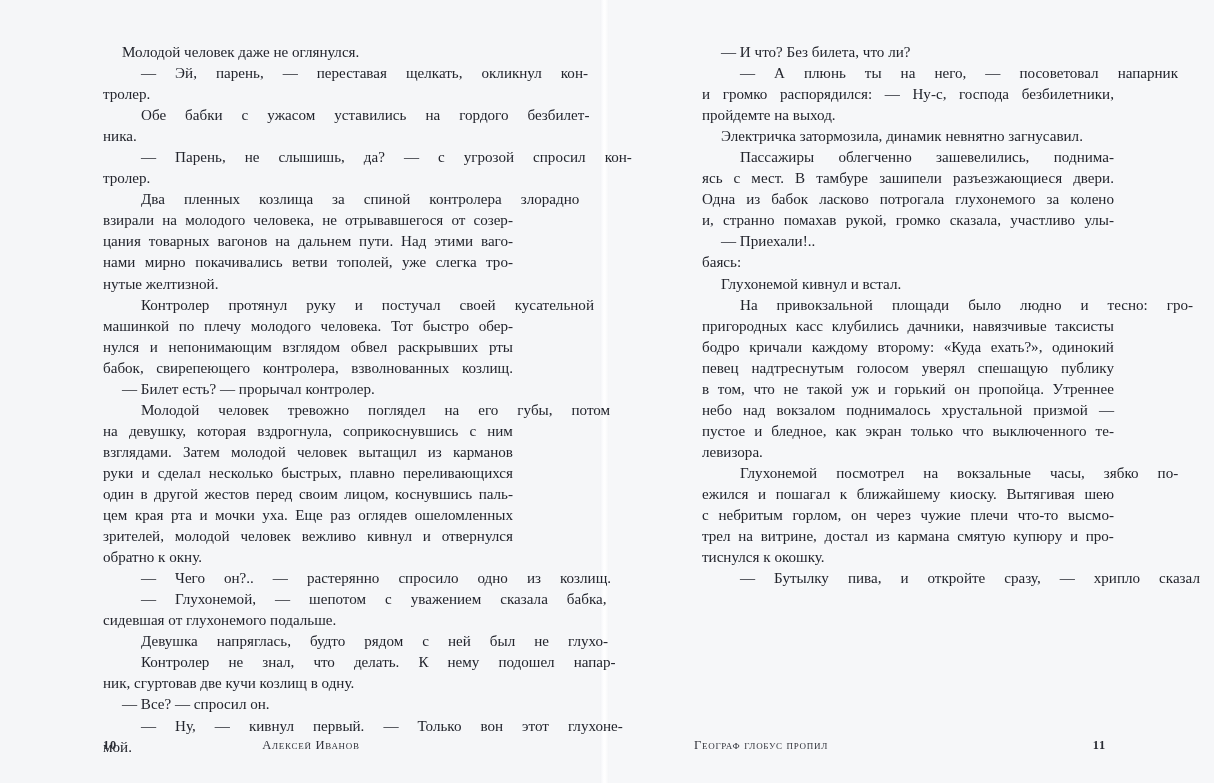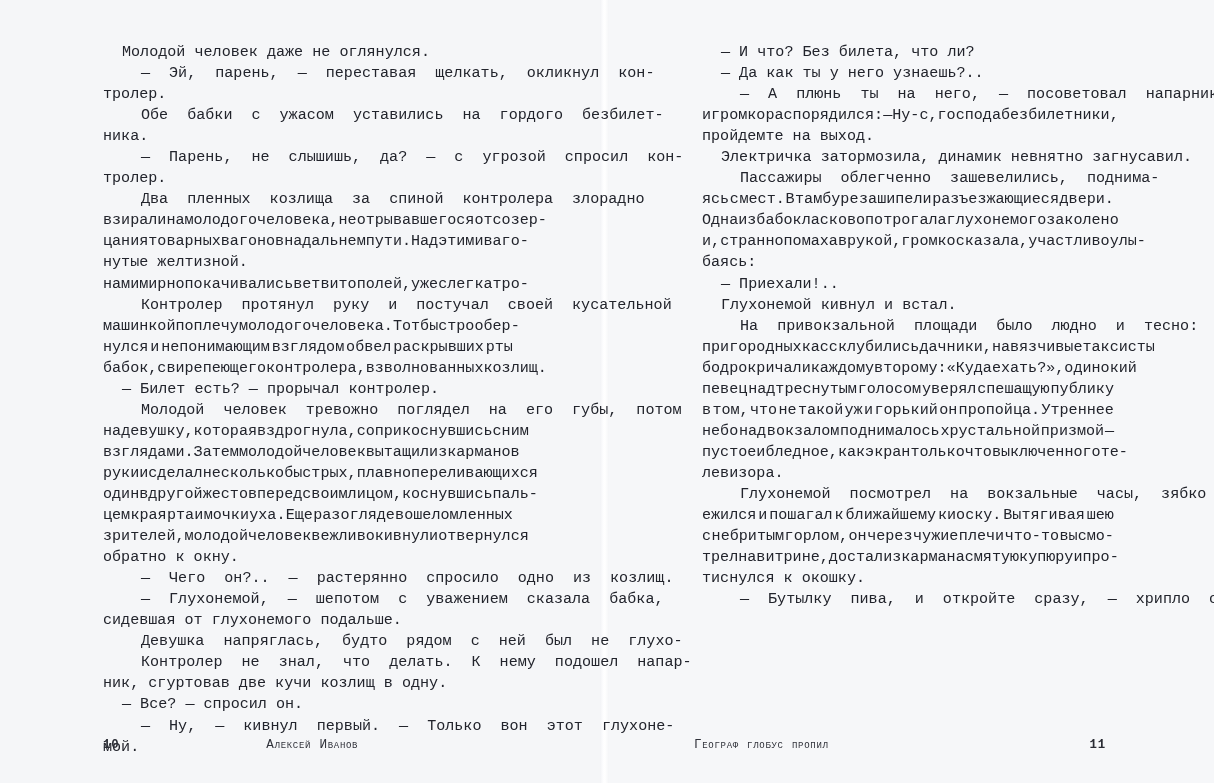--- a/index.html
+++ b/index.html
@@ -13,21 +13,20 @@
     overflow: hidden;
     font-family: "Liberation Serif", "DejaVu Serif", serif;
   }
 
   
   .spread {
     position: relative;
     width: 966px;
     height: 783px;
     background: #ec4899;
-    font-family: Liberation Mono, monospace;
   }
 
   
   .leaf {
     position: absolute;
     top: 0;
     height: 783px;
   }
   .leaf.verso {
     left: 0;
@@ -147,22 +146,22 @@
       <div class="line indent">Молодой человек даже не оглянулся.</div>
       <div class="line indent just"><span>—</span><span>Эй,</span><span>парень,</span><span>—</span><span>переставая</span><span>щелкать,</span><span>окликнул</span><span>кон-</span></div>
       <div class="line">тролер.</div>
       <div class="line indent just"><span>Обе</span><span>бабки</span><span>с</span><span>ужасом</span><span>уставились</span><span>на</span><span>гордого</span><span>безбилет-</span></div>
       <div class="line">ника.</div>
       <div class="line indent just"><span>—</span><span>Парень,</span><span>не</span><span>слышишь,</span><span>да?</span><span>—</span><span>с</span><span>угрозой</span><span>спросил</span><span>кон-</span></div>
       <div class="line">тролер.</div>
       <div class="line indent just"><span>Два</span><span>пленных</span><span>козлища</span><span>за</span><span>спиной</span><span>контролера</span><span>злорадно</span></div>
       <div class="line just"><span>взирали</span><span>на</span><span>молодого</span><span>человека,</span><span>не</span><span>отрывавшегося</span><span>от</span><span>созер-</span></div>
       <div class="line just"><span>цания</span><span>товарных</span><span>вагонов</span><span>на</span><span>дальнем</span><span>пути.</span><span>Над</span><span>этими</span><span>ваго-</span></div>
+      <div class="line just"><span>нами</span><span>мирно</span><span>покачивались</span><span>ветви</span><span>тополей,</span><span>уже</span><span>слегка</span><span>тро-</span></div>
       <div class="line">нутые желтизной.</div>
-      <div class="line just"><span>нами</span><span>мирно</span><span>покачивались</span><span>ветви</span><span>тополей,</span><span>уже</span><span>слегка</span><span>тро-</span></div>
       <div class="line indent just"><span>Контролер</span><span>протянул</span><span>руку</span><span>и</span><span>постучал</span><span>своей</span><span>кусательной</span></div>
       <div class="line just"><span>машинкой</span><span>по</span><span>плечу</span><span>молодого</span><span>человека.</span><span>Тот</span><span>быстро</span><span>обер-</span></div>
       <div class="line just"><span>нулся</span><span>и</span><span>непонимающим</span><span>взглядом</span><span>обвел</span><span>раскрывших</span><span>рты</span></div>
       <div class="line just"><span>бабок,</span><span>свирепеющего</span><span>контролера,</span><span>взволнованных</span><span>козлищ.</span></div>
       <div class="line indent">— Билет есть? — прорычал контролер.</div>
       <div class="line indent just"><span>Молодой</span><span>человек</span><span>тревожно</span><span>поглядел</span><span>на</span><span>его</span><span>губы,</span><span>потом</span></div>
       <div class="line just"><span>на</span><span>девушку,</span><span>которая</span><span>вздрогнула,</span><span>соприкоснувшись</span><span>с</span><span>ним</span></div>
       <div class="line just"><span>взглядами.</span><span>Затем</span><span>молодой</span><span>человек</span><span>вытащил</span><span>из</span><span>карманов</span></div>
       <div class="line just"><span>руки</span><span>и</span><span>сделал</span><span>несколько</span><span>быстрых,</span><span>плавно</span><span>переливающихся</span></div>
       <div class="line just"><span>один</span><span>в</span><span>другой</span><span>жестов</span><span>перед</span><span>своим</span><span>лицом,</span><span>коснувшись</span><span>паль-</span></div>
@@ -175,31 +174,30 @@
       <div class="line indent just"><span>Девушка</span><span>напряглась,</span><span>будто</span><span>рядом</span><span>с</span><span>ней</span><span>был</span><span>не</span><span>глухо-</span></div>
       <div class="line indent just"><span>Контролер</span><span>не</span><span>знал,</span><span>что</span><span>делать.</span><span>К</span><span>нему</span><span>подошел</span><span>напар-</span></div>
       <div class="line">ник, сгуртовав две кучи козлищ в одну.</div>
       <div class="line indent">— Все? — спросил он.</div>
       <div class="line indent just"><span>—</span><span>Ну,</span><span>—</span><span>кивнул</span><span>первый.</span><span>—</span><span>Только</span><span>вон</span><span>этот</span><span>глухоне-</span></div>
       <div class="line">мой.</div>
     </div>
 
   <div class="textblock recto" id="right-text">
       <div class="line indent">— И что? Без билета, что ли?</div>
-      <div class="line indent">— Да как ты у него узнаешь?..</div>
       <div class="line indent just"><span>—</span><span>А</span><span>плюнь</span><span>ты</span><span>на</span><span>него,</span><span>—</span><span>посоветовал</span><span>напарник</span></div>
       <div class="line just"><span>и</span><span>громко</span><span>распорядился:</span><span>—</span><span>Ну-с,</span><span>господа</span><span>безбилетники,</span></div>
       <div class="line">пройдемте на выход.</div>
       <div class="line indent">Электричка затормозила, динамик невнятно загнусавил.</div>
       <div class="line indent just"><span>Пассажиры</span><span>облегченно</span><span>зашевелились,</span><span>поднима-</span></div>
       <div class="line just"><span>ясь</span><span>с</span><span>мест.</span><span>В</span><span>тамбуре</span><span>зашипели</span><span>разъезжающиеся</span><span>двери.</span></div>
       <div class="line just"><span>Одна</span><span>из</span><span>бабок</span><span>ласково</span><span>потрогала</span><span>глухонемого</span><span>за</span><span>колено</span></div>
       <div class="line just"><span>и,</span><span>странно</span><span>помахав</span><span>рукой,</span><span>громко</span><span>сказала,</span><span>участливо</span><span>улы-</span></div>
+      <div class="line indent">— Приехали!..</div>
       <div class="line">баясь:</div>
-      <div class="line indent">— Приехали!..</div>
       <div class="line indent">Глухонемой кивнул и встал.</div>
       <div class="line indent just"><span>На</span><span>привокзальной</span><span>площади</span><span>было</span><span>людно</span><span>и</span><span>тесно:</span><span>гро-</span></div>
       <div class="line just"><span>пригородных</span><span>касс</span><span>клубились</span><span>дачники,</span><span>навязчивые</span><span>таксисты</span></div>
       <div class="line just"><span>бодро</span><span>кричали</span><span>каждому</span><span>второму:</span><span>«Куда</span><span>ехать?»,</span><span>одинокий</span></div>
       <div class="line just"><span>певец</span><span>надтреснутым</span><span>голосом</span><span>уверял</span><span>спешащую</span><span>публику</span></div>
       <div class="line just"><span>в</span><span>том,</span><span>что</span><span>не</span><span>такой</span><span>уж</span><span>и</span><span>горький</span><span>он</span><span>пропойца.</span><span>Утреннее</span></div>
       <div class="line just"><span>небо</span><span>над</span><span>вокзалом</span><span>поднималось</span><span>хрустальной</span><span>призмой</span><span>—</span></div>
       <div class="line just"><span>пустое</span><span>и</span><span>бледное,</span><span>как</span><span>экран</span><span>только</span><span>что</span><span>выключенного</span><span>те-</span></div>
       <div class="line">левизора.</div>
       <div class="line indent just"><span>Глухонемой</span><span>посмотрел</span><span>на</span><span>вокзальные</span><span>часы,</span><span>зябко</span><span>по-</span></div>

